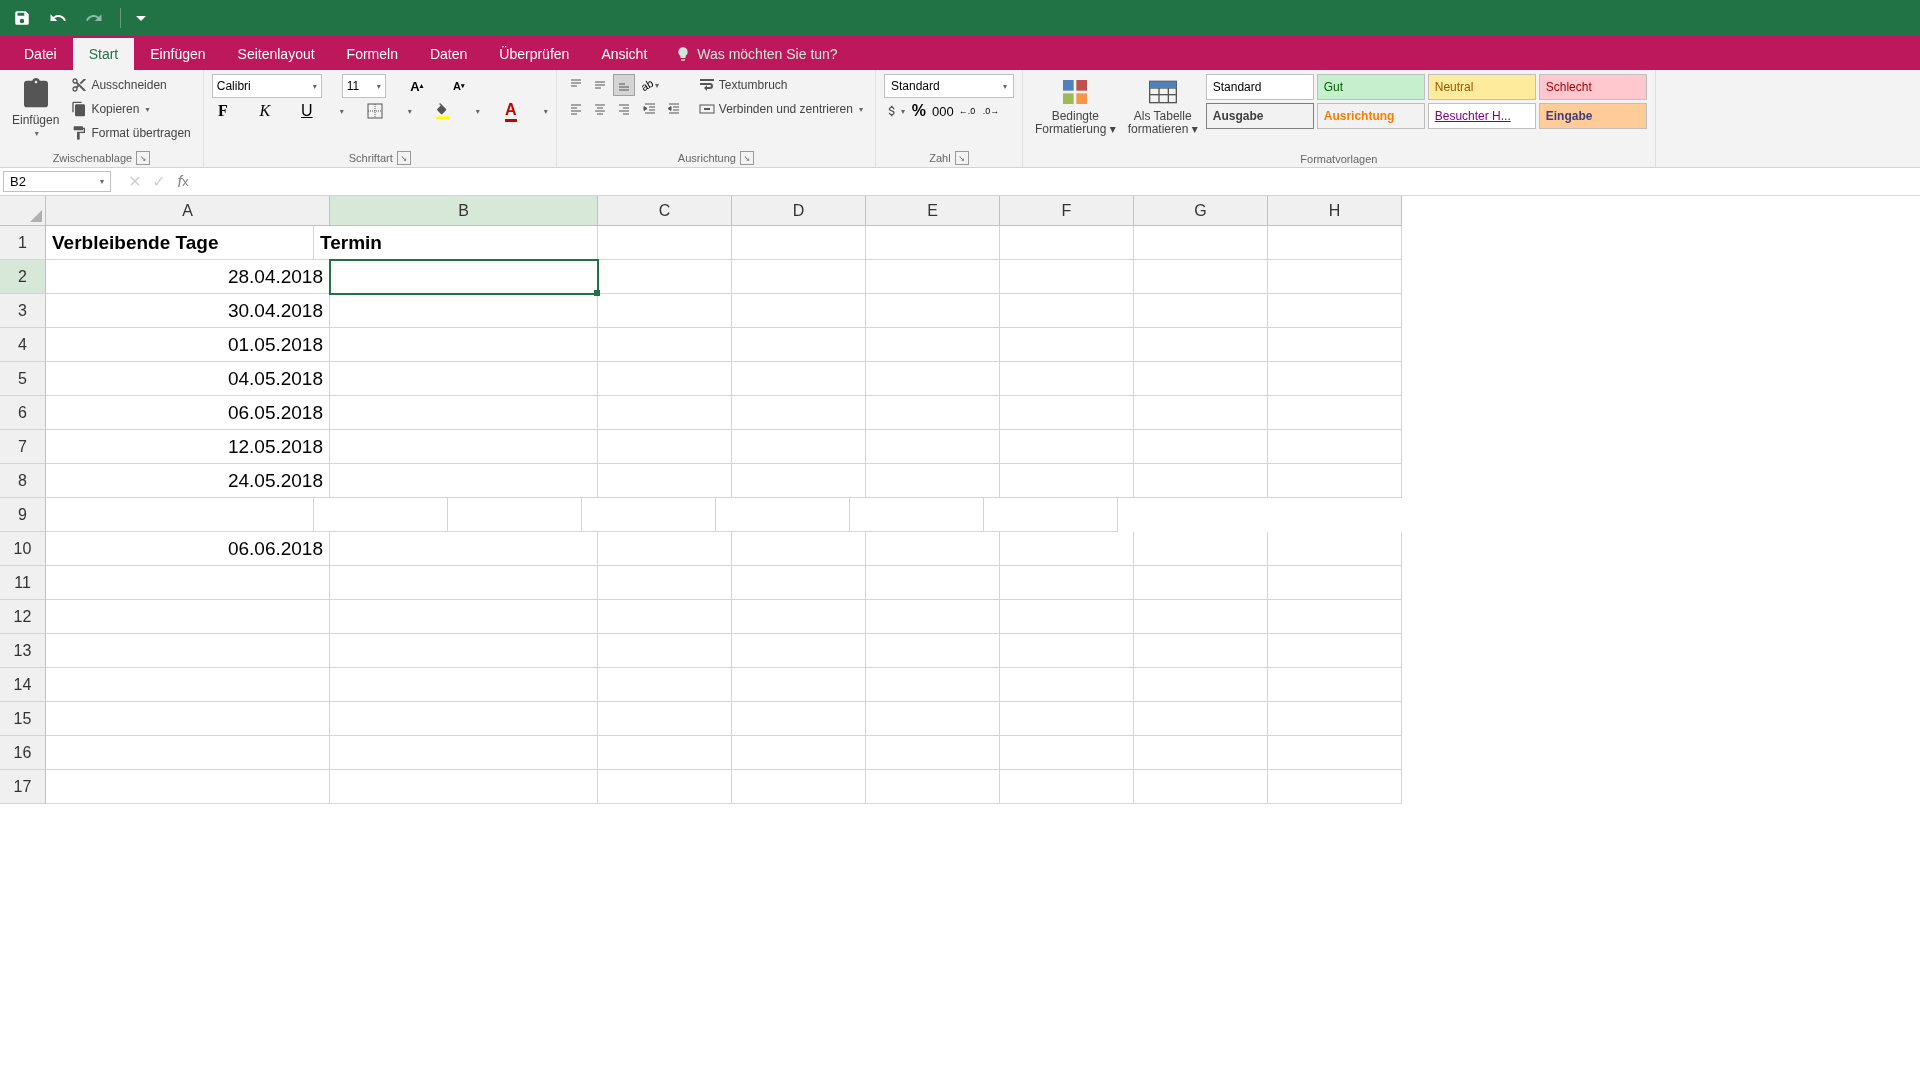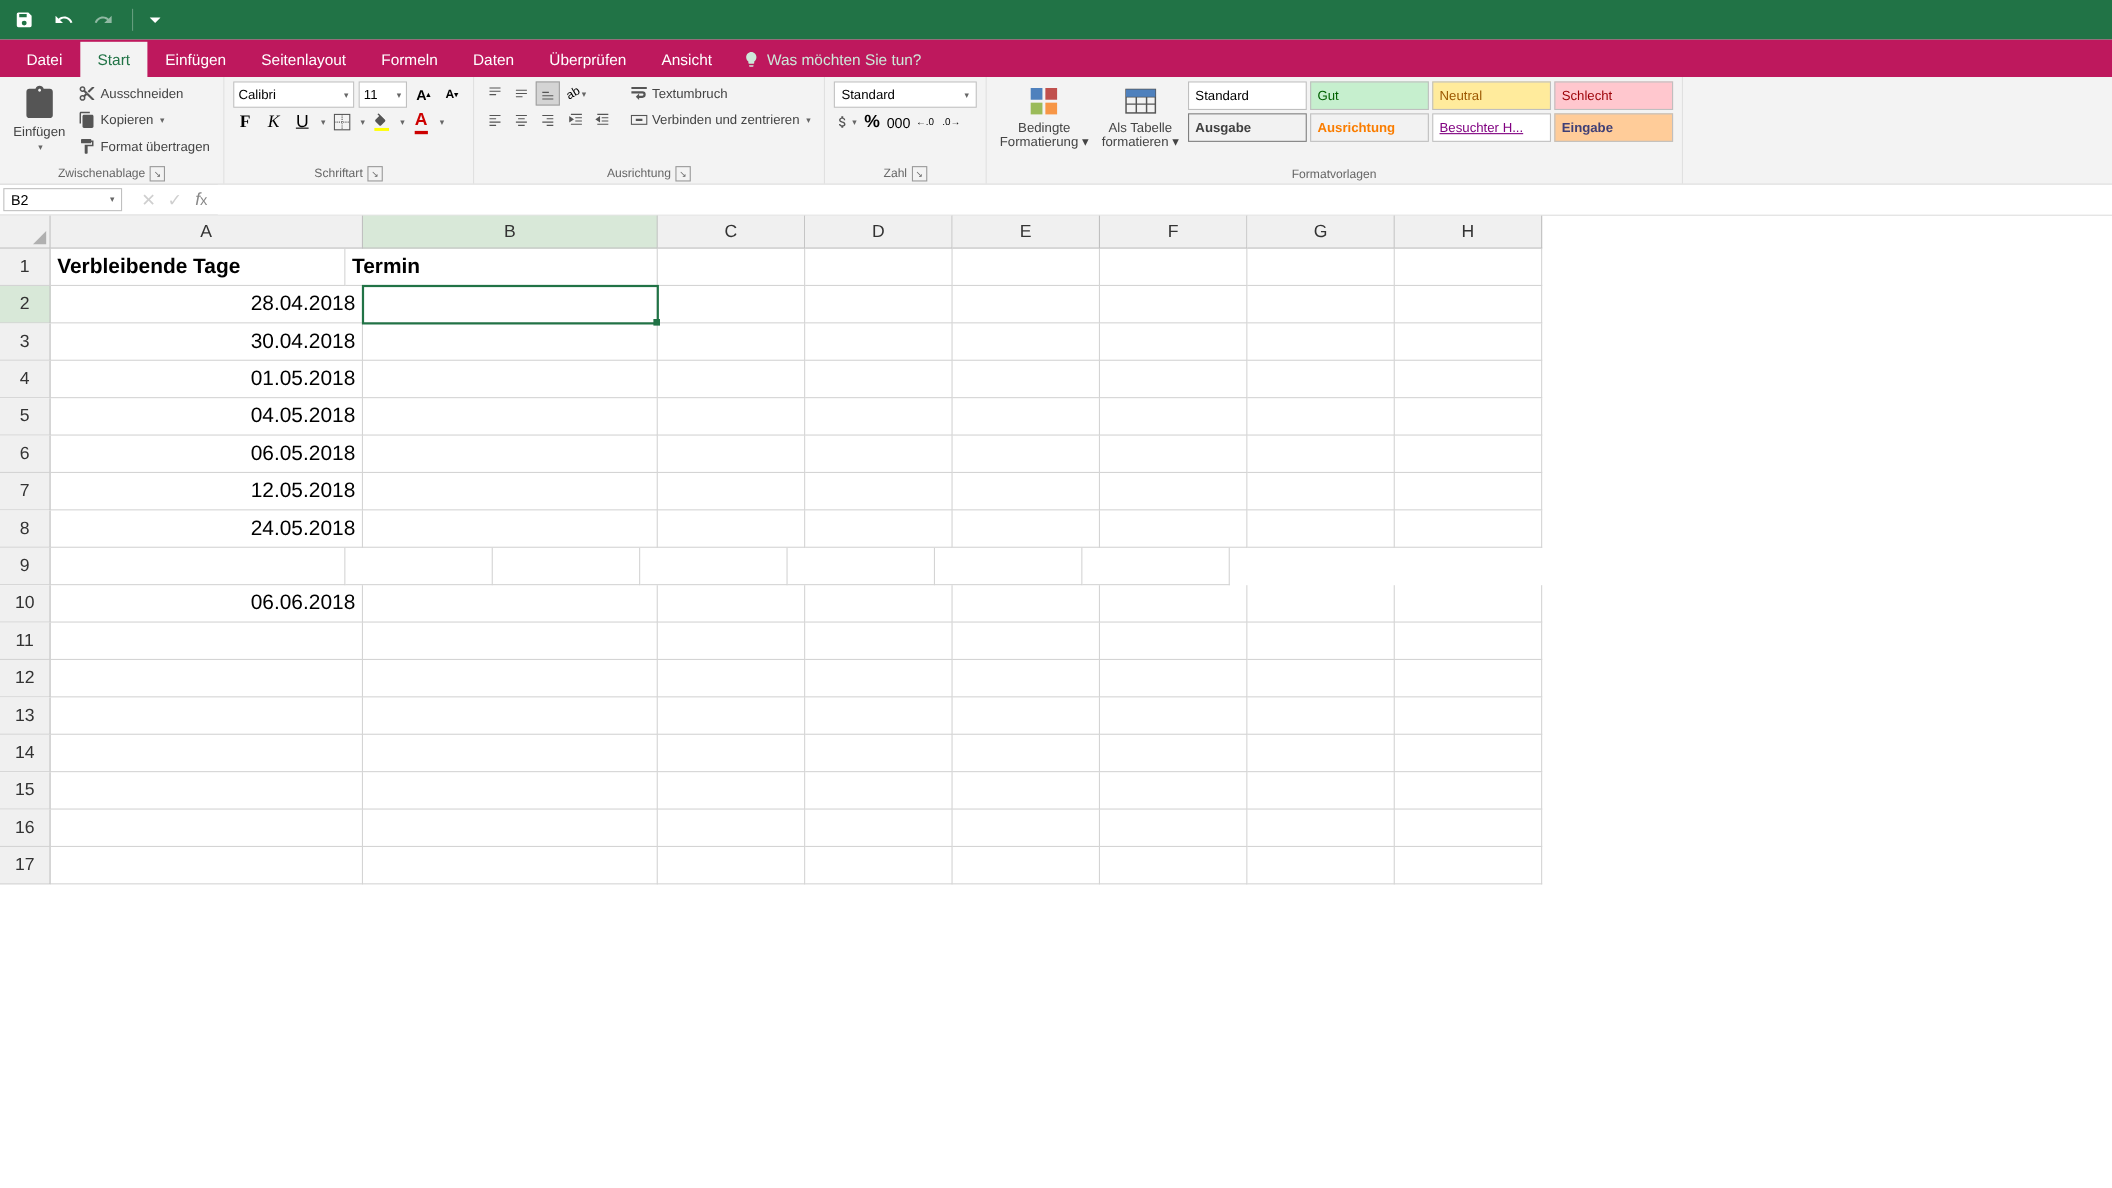--- a/index.html
+++ b/index.html
@@ -30,21 +30,21 @@
 .group-label { font-size: 11px; color: #666; text-align: center; padding-top: 2px; display:flex; justify-content:center; align-items:center; gap:4px;}
 .group-launcher { width:14px; height:14px; border:1px solid #999; display:inline-flex; align-items:center; justify-content:center; cursor:pointer;}
 .group-launcher::after { content:'↘'; font-size:8px; color:#666;}
 
 .big-btn { display:flex; flex-direction:column; align-items:center; gap:2px; padding:2px 4px; cursor:pointer; }
 .big-btn .lbl { font-size:12px; color:#444; text-align:center; line-height:1.1;}
 .small-row { display:flex; align-items:center; gap:4px; font-size:12px; color:#444; padding:2px 4px; cursor:pointer; height:22px;text-align:right;}
 .small-row svg, .small-row .ic { width:16px; height:16px; }
 .drop-caret { font-size:8px; color:#666; margin-left:2px;}
 
-.font-row { display:flex; align-items:center; gap:4px;}
+.font-row { display:flex; align-items:center; gap:20px;}
 .font-select { width:110px; height:24px; border:1px solid #c0c0c0; background:#fff; font-size:12px; padding:2px 4px; display:flex; align-items:center; justify-content:space-between;}
 .size-select { width:44px; height:24px; border:1px solid #c0c0c0; background:#fff; font-size:12px; padding:2px 4px; display:flex; align-items:center; justify-content:space-between;}
 .icon-btn { width:22px; height:22px; display:flex; align-items:center; justify-content:center; cursor:pointer; border:1px solid transparent;}
 .icon-btn.active { background:#d4d4d4; border-color:#a0a0a0;}
 .format-col { display:flex; flex-direction:column; gap:2px;}
 
 .align-grid { display:grid; grid-template-columns:repeat(3,22px); gap:2px;}
 
 .num-select { width:130px; height:24px; border:1px solid #c0c0c0; background:#fff; font-size:12px; padding:2px 6px; display:flex; align-items:center; justify-content:space-between;}
 

